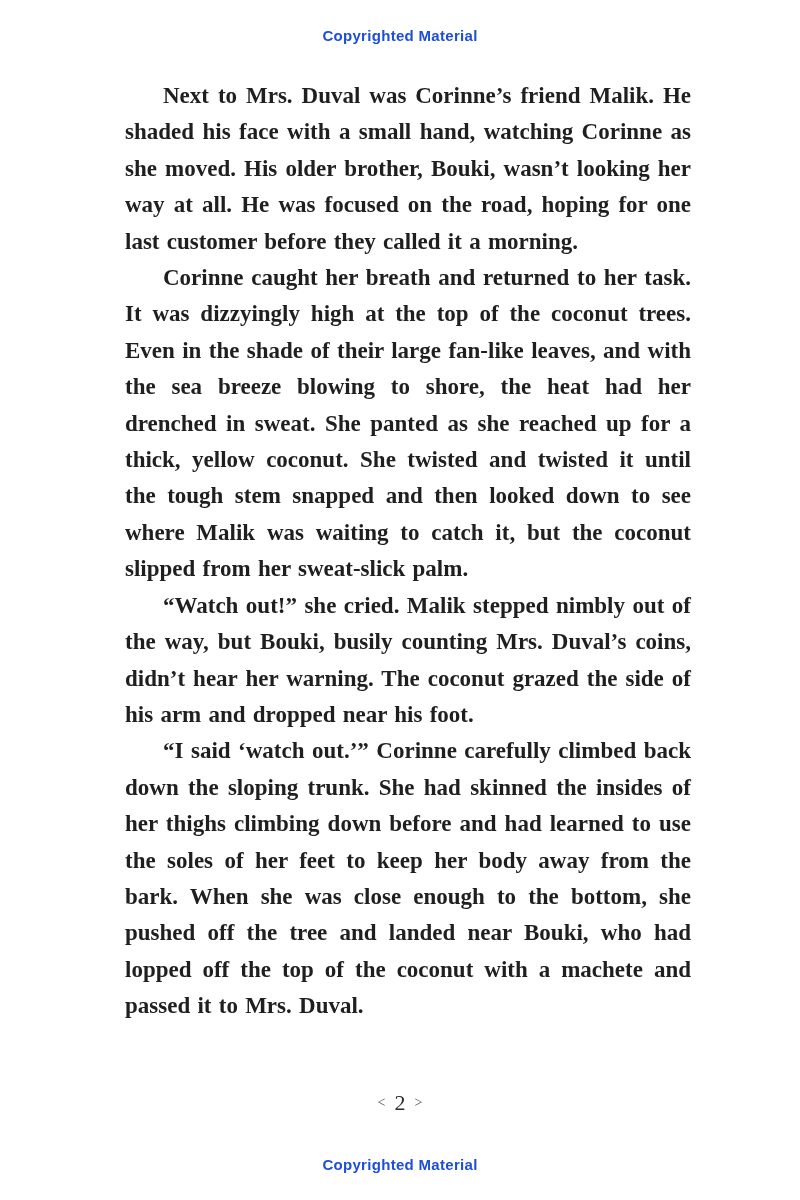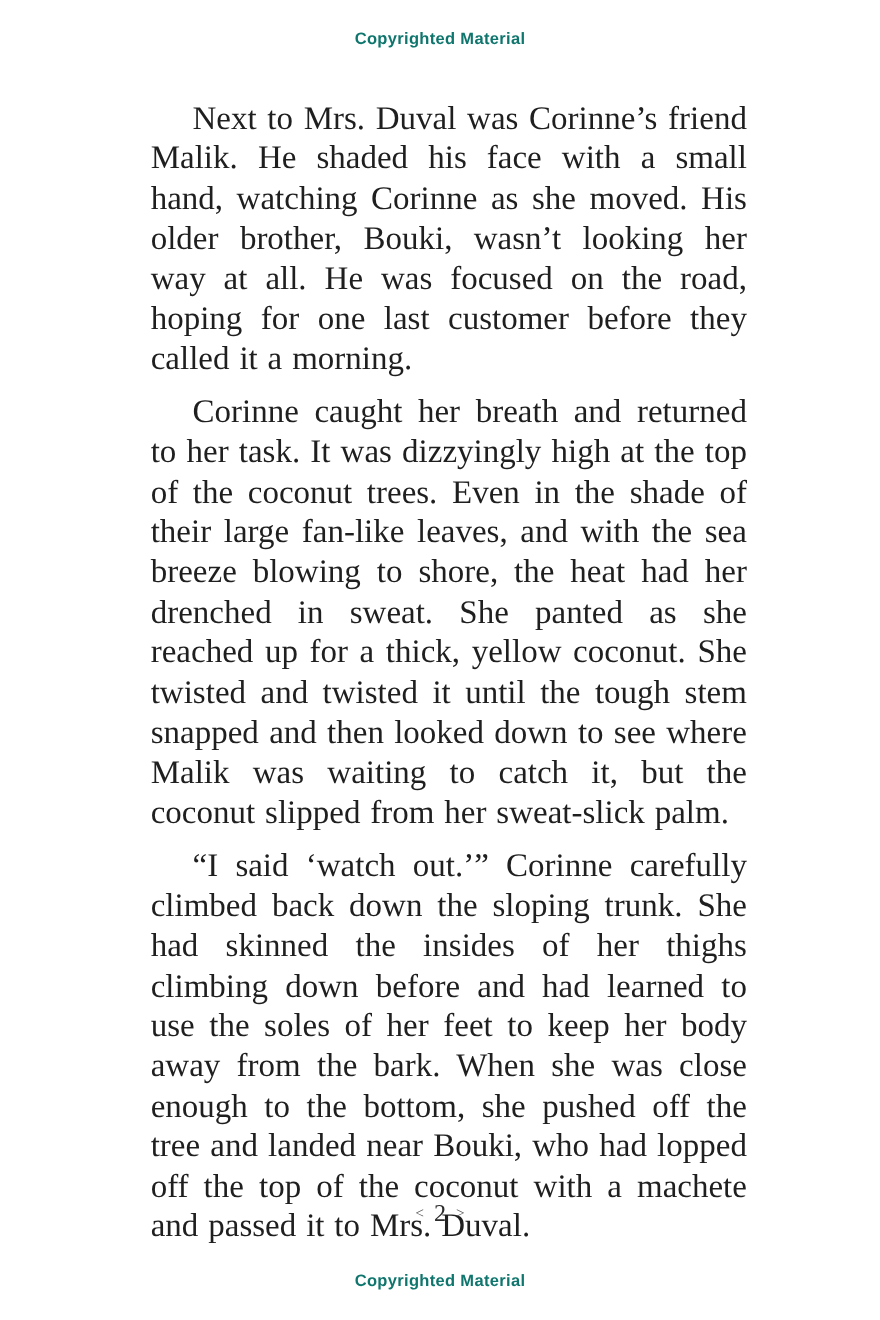--- a/index.html
+++ b/index.html
@@ -17,39 +17,40 @@
   }
   .copyright-notice {
     position: absolute;
     left: 0;
     width: 800px;
     text-align: center;
     font-family: "Liberation Sans", "DejaVu Sans", sans-serif;
     font-weight: bold;
     font-size: 15px;
     letter-spacing: 0.3px;
-    color: #0f766e;
+    color: #1d4ed8;
   }
   .copyright-top { top: 27px; }
   .copyright-bottom { top: 1156px; }
   .text-block {
     position: absolute;
     left: 125px;
     top: 78px;
     width: 566px;
     color: #1f1f1f;
   }
   .text-block p {
-    margin: 12px;
-    font-size: 30px;
+    margin: 0;
+    font-size: 23px;
     line-height: 36.4px;
     text-align: justify;
     text-indent: 38px;
     word-spacing: 1.5px;
     hyphens: none;
+    font-weight: bold;
   }
   .page-number-row {
     position: absolute;
     left: 0;
     top: 1088px;
     width: 800px;
     text-align: center;
     color: #2b2b2b;
     font-size: 22px;
     line-height: 30px;
@@ -66,20 +67,21 @@
 </head>
 <body>
 
 <div class="page">
 
   <div class="copyright-notice copyright-top">Copyrighted Material</div>
 
   <div class="text-block">
       <p>Next to Mrs. Duval was Corinne’s friend Malik. He shaded his face with a small hand, watching Corinne as she moved. His older brother, Bouki, wasn’t looking her way at all. He was focused on the road, hoping for one last customer before they called it a morning.</p>
       <p>Corinne caught her breath and returned to her task. It was dizzyingly high at the top of the coconut trees. Even in the shade of their large fan-like leaves, and with the sea breeze blowing to shore, the heat had her drenched in sweat. She panted as she reached up for a thick, yellow coconut. She twisted and twisted it until the tough stem snapped and then looked down to see where Malik was waiting to catch it, but the coconut slipped from her sweat-slick palm.</p>
+      <p>“Watch out!” she cried. Malik stepped nimbly out of the way, but Bouki, busily counting Mrs. Duval’s coins, didn’t hear her warning. The coconut grazed the side of his arm and dropped near his foot.</p>
       <p>“I said ‘watch out.’” Corinne carefully climbed back down the sloping trunk. She had skinned the insides of her thighs climbing down before and had learned to use the soles of her feet to keep her body away from the bark. When she was close enough to the bottom, she pushed off the tree and landed near Bouki, who had lopped off the top of the coconut with a machete and passed it to Mrs. Duval.</p>
     </div>
 
   <div class="page-number-row">
     <span class="ornament ornament-left">&lt;</span><span>2</span><span class="ornament ornament-right">&gt;</span>
   </div>
 
   <div class="copyright-notice copyright-bottom">Copyrighted Material</div>
 
 </div>

